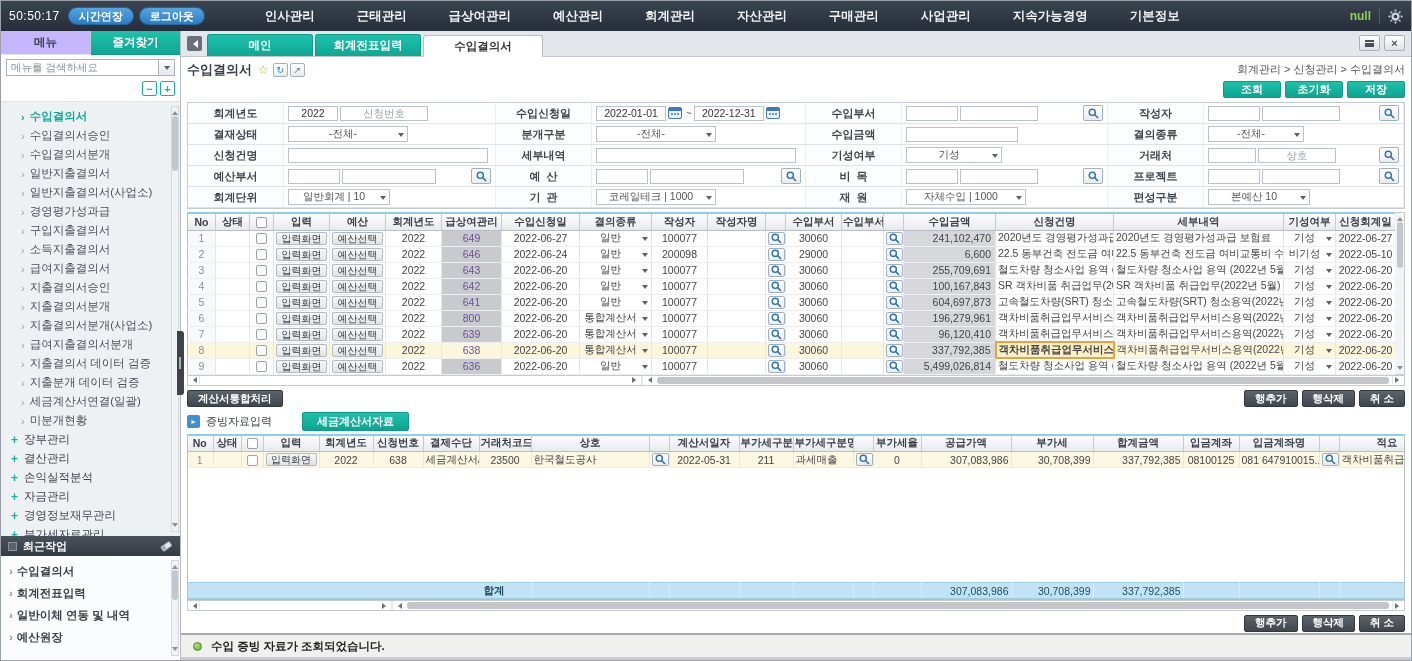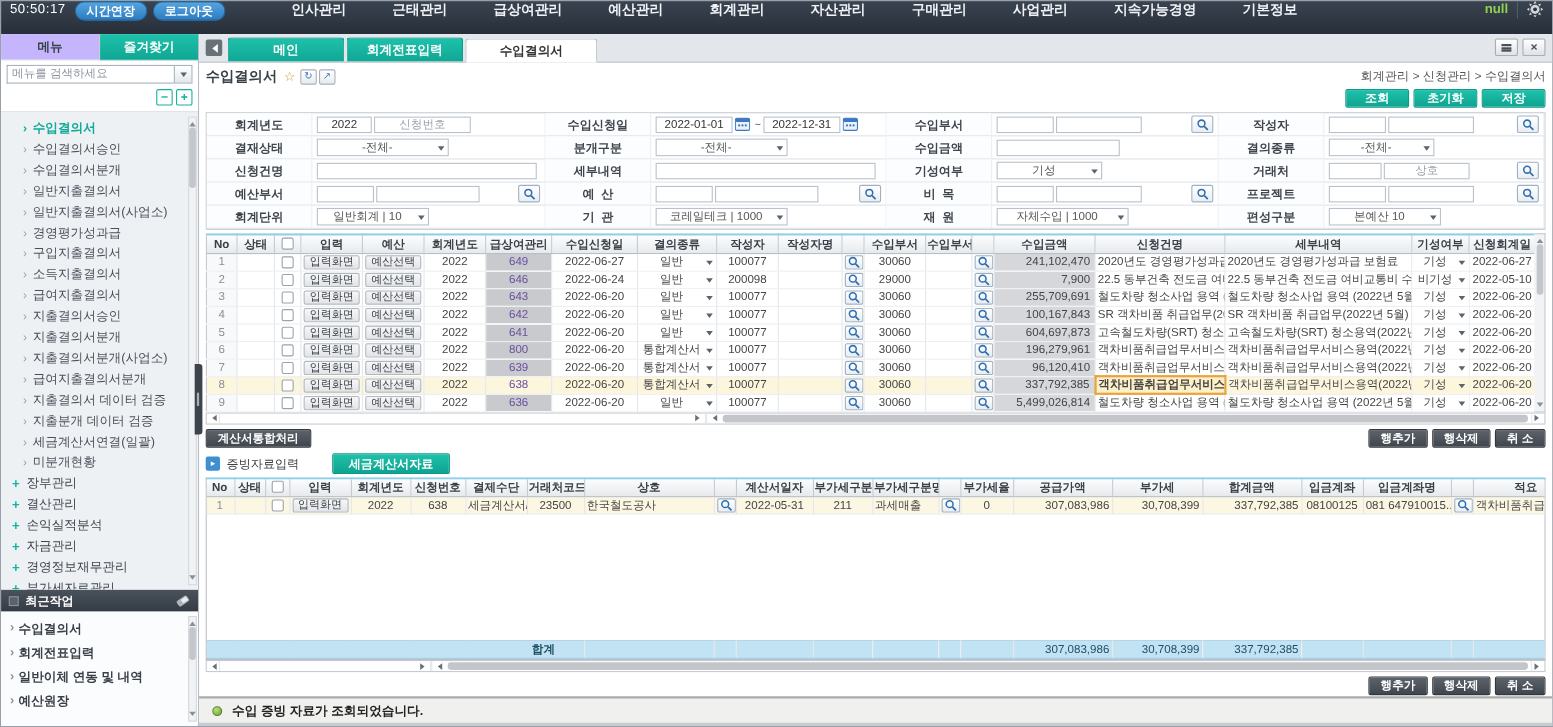--- a/index.html
+++ b/index.html
@@ -1,20 +1,20 @@
 <!DOCTYPE html>
 <html><head>
 <meta charset="utf-8">
 <style>
 *{margin:0;padding:0;box-sizing:border-box}
 html,body{width:1412px;height:661px;overflow:hidden}
 body{font-family:"Liberation Sans","DejaVu Sans",sans-serif;background:#e9ebee}
 .app{width:1412px;height:661px;border:1px solid #9aa0a8;display:flex;flex-direction:column;background:#fff}
 
-.topbar{flex:0 0 30px;background:linear-gradient(#3a4450,#262e39);display:flex;color:#fff}
+.topbar{flex:0 0 30px;background:linear-gradient(#3a4450,#262e39);display:flex;align-items:center;color:#fff}
 .timer{font-size:12px;margin:0 8px;letter-spacing:.5px;white-space:nowrap}
 .pill{height:18px;padding:0 10px;border-radius:9px;border:1px solid #24679f;background:linear-gradient(#55a5e0,#2e7cc2);color:#fff;font-size:11px;font-weight:bold;margin-right:5px;cursor:pointer;font-family:inherit}
 .topmenu{flex:1;display:flex;justify-content:space-between;padding:0 170px 0 55px}
 .tm{font-size:12.5px;font-weight:bold;color:#f0f2f5;cursor:pointer;white-space:nowrap}
 .user{color:#8fd14f;font-size:12px;font-weight:bold}
 .tsep{width:1px;height:16px;background:#525b66;margin:0 8px}
 .gear{margin-right:8px;display:flex;cursor:pointer}
 
 .bodyrow{flex:1;display:flex;position:relative;background:#dfe2e6;min-height:0}
 
@@ -619,21 +619,21 @@
                     <td class="c">29000</td>
                     <td></td>
                     <td class="c">
                       <button class="magbtn sm">
                         <svg width="11" height="11" viewBox="0 0 11 11">
                           <circle cx="4.3" cy="4.3" r="3.1" fill="none" stroke="#2f6fb0" stroke-width="1.4"></circle>
                           <line x1="6.8" y1="6.8" x2="10" y2="10" stroke="#2f6fb0" stroke-width="1.6"></line>
                         </svg>
                       </button>
                     </td>
-                    <td class="amt">7,900</td>
+                    <td class="amt">6,600</td>
                     <td class="l">22.5 동부건축 전도금 여비...</td>
                     <td class="l">22.5 동부건축 전도금 여비교통비 수입결의(착...</td>
                     <td class="gsel">비기성</td>
                     <td class="c">2022-05-10</td>
                   </tr>
                   <tr>
                     <td class="c rown">3</td>
                     <td></td>
                     <td class="c"><span class="cb"></span></td>
                     <td class="c"><span class="cellbtn">입력화면</span></td>

